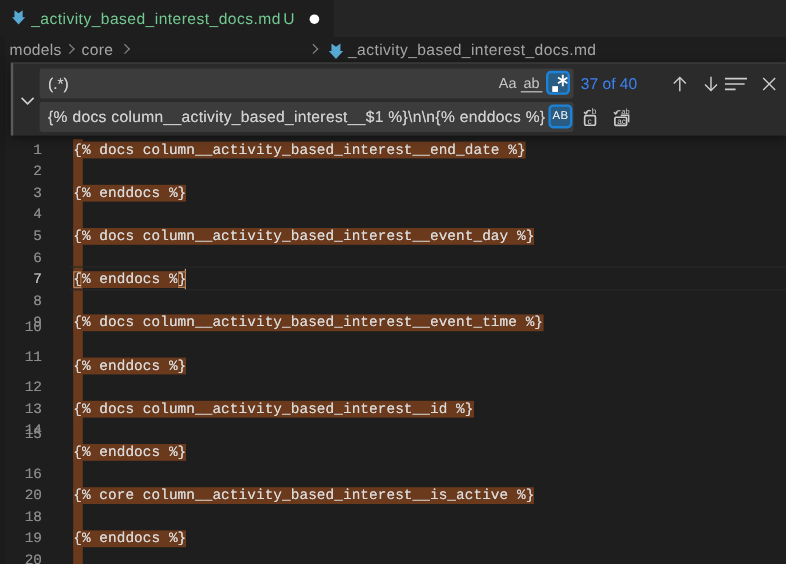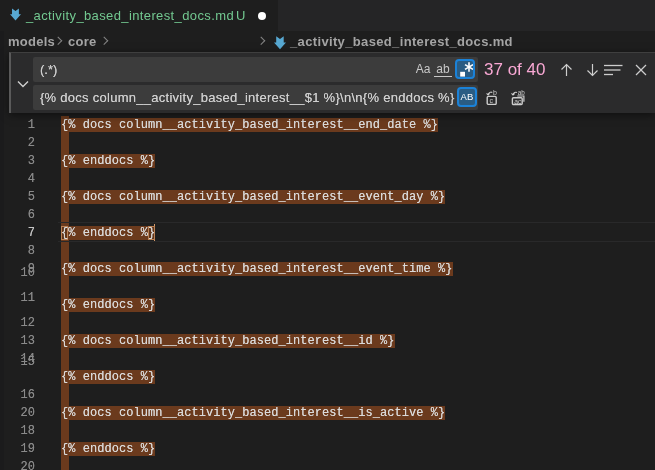--- a/index.html
+++ b/index.html
@@ -9,21 +9,21 @@
 
   
   #tabstrip { left:0; top:0; width:655px; height:31px; background:#252526; }
   #tab { left:0; top:0; width:278px; height:31px; background:#1e1e1e; }
   #tabname { left:26px; top:0; height:31px; line-height:31px; font-size:13px; color:#73c991; letter-spacing:0.38px; }
   #tabU { left:236px; top:0; height:31px; line-height:31px; font-size:13px; color:#73c991; }
   #tabdot { left:258px; top:11.5px; width:8px; height:8px; border-radius:50%; background:#ffffff; }
 
   
   #crumbs { left:0; top:31px; width:655px; height:22px; background:#1e1e1e; font-size:13px; letter-spacing:0.25px; color:#a5a5a5; }
-  .crumb { position:absolute; top:0; height:22px; line-height:22px; white-space:pre;font-weight:bold; }
+  .crumb { position:absolute; top:0; height:22px; line-height:22px; white-space:pre; }
   .csep { position:absolute; top:6.8px; width:5.5px; height:5.5px; border-right:1.3px solid #848484; border-bottom:1.3px solid #848484; transform:rotate(-45deg); }
 
   
   #leftstrip { left:0; top:31px; width:4px; height:439px; background:#1b1b1c; }
   .lnum { position:absolute; left:0; width:35px; text-align:right; height:18px; line-height:18px;
           font-family:"Liberation Mono",monospace; font-size:12px; color:#8a8a8a; text-shadow:0 0 0.5px rgba(138,138,138,0.8); }
   .cline { position:absolute; left:61px; height:18px; line-height:18px; white-space:pre;
            font-family:"Liberation Mono",monospace; font-size:12px; letter-spacing:0.05px; color:#dadada; text-shadow:0 0 0.55px rgba(218,218,218,0.85); }
   .hl { background:#6b3a1d; }
   #nlstrip { left:61px; top:115.5px; width:7.6px; height:354.5px; background:#6b3a1d; }
@@ -40,21 +40,21 @@
             font-size:13px; color:#d0d0d0; line-height:25px; padding-left:7px; white-space:pre; overflow:hidden; text-shadow:0 0 0.4px rgba(208,208,208,0.8); }
   #finp { top:57px; }
   #rinp { top:85px; letter-spacing:0.27px; }
   .opt { position:absolute; width:20px; height:20px; border-radius:3px; color:#c8c8c8;
          font-size:11.5px; line-height:20px; text-align:center; }
   .opt.on { background:#2a5c83; border:2px solid #1b82d8; border-radius:4px; color:#ffffff; line-height:16px; }
   #optAa { left:413px; top:59px; font-size:12px; }
   #optab { left:433px; top:59px; font-size:12px; }
   #optre { left:455px; top:59px; }
   #optAB { left:457px; top:87px; font-size:9.5px; letter-spacing:0.2px; }
-  #count { left:484px; top:57px; height:25px; line-height:25px; font-size:17px; color:#f9a8d4; }
+  #count { left:484px; top:57px; height:25px; line-height:25px; font-size:13px; color:#3b82f6; }
   .icon { position:absolute; }
 </style>
 </head>
 <body>
 
   <div class="abs" id="tabstrip"></div>
   <div class="abs" id="tab"></div>
   <svg class="abs" style="left:10px;top:8px" width="11" height="13" viewBox="0 0 12 13">
     <polygon points="2.2,0 6,2.8 9.7,0 9.7,6.3 12,6.3 6,13 0,6.3 2.2,6.3" fill="#57a8d2"></polygon>
   </svg>
@@ -97,21 +97,21 @@
   <div class="lnum" style="top:289px">11</div>
   <div class="cline" style="top:295.5px"><span class="hl">{% enddocs %}</span></div>
   <div class="lnum" style="top:313.5px">12</div>
   <div class="lnum" style="top:331.5px">13</div>
   <div class="cline" style="top:331.5px"><span class="hl">{% docs column__activity_based_interest__id %}</span></div>
   <div class="lnum" style="top:349.5px">14</div>
   <div class="lnum" style="top:353px">15</div>
   <div class="cline" style="top:367.5px"><span class="hl">{% enddocs %}</span></div>
   <div class="lnum" style="top:385.5px">16</div>
   <div class="lnum" style="top:403.5px">20</div>
-  <div class="cline" style="top:403.5px"><span class="hl">{% docs column__activity_based_interest__is_active %}</span></div>
+  <div class="cline" style="top:403.5px"><span class="hl">{% core column__activity_based_interest__is_active %}</span></div>
   <div class="lnum" style="top:421.5px">18</div>
   <div class="lnum" style="top:439.5px">19</div>
   <div class="cline" style="top:439.5px"><span class="hl">{% enddocs %}</span></div>
   <div class="lnum" style="top:457.5px">20</div>
   </div>
 
   <div class="abs" id="findw"></div>
   <svg class="abs" id="fchev" width="12" height="8" viewBox="0 0 12 8">
     <polyline points="1,1.5 6,6.5 11,1.5" fill="none" stroke="#cfcfcf" stroke-width="1.4"></polyline>
   </svg>

